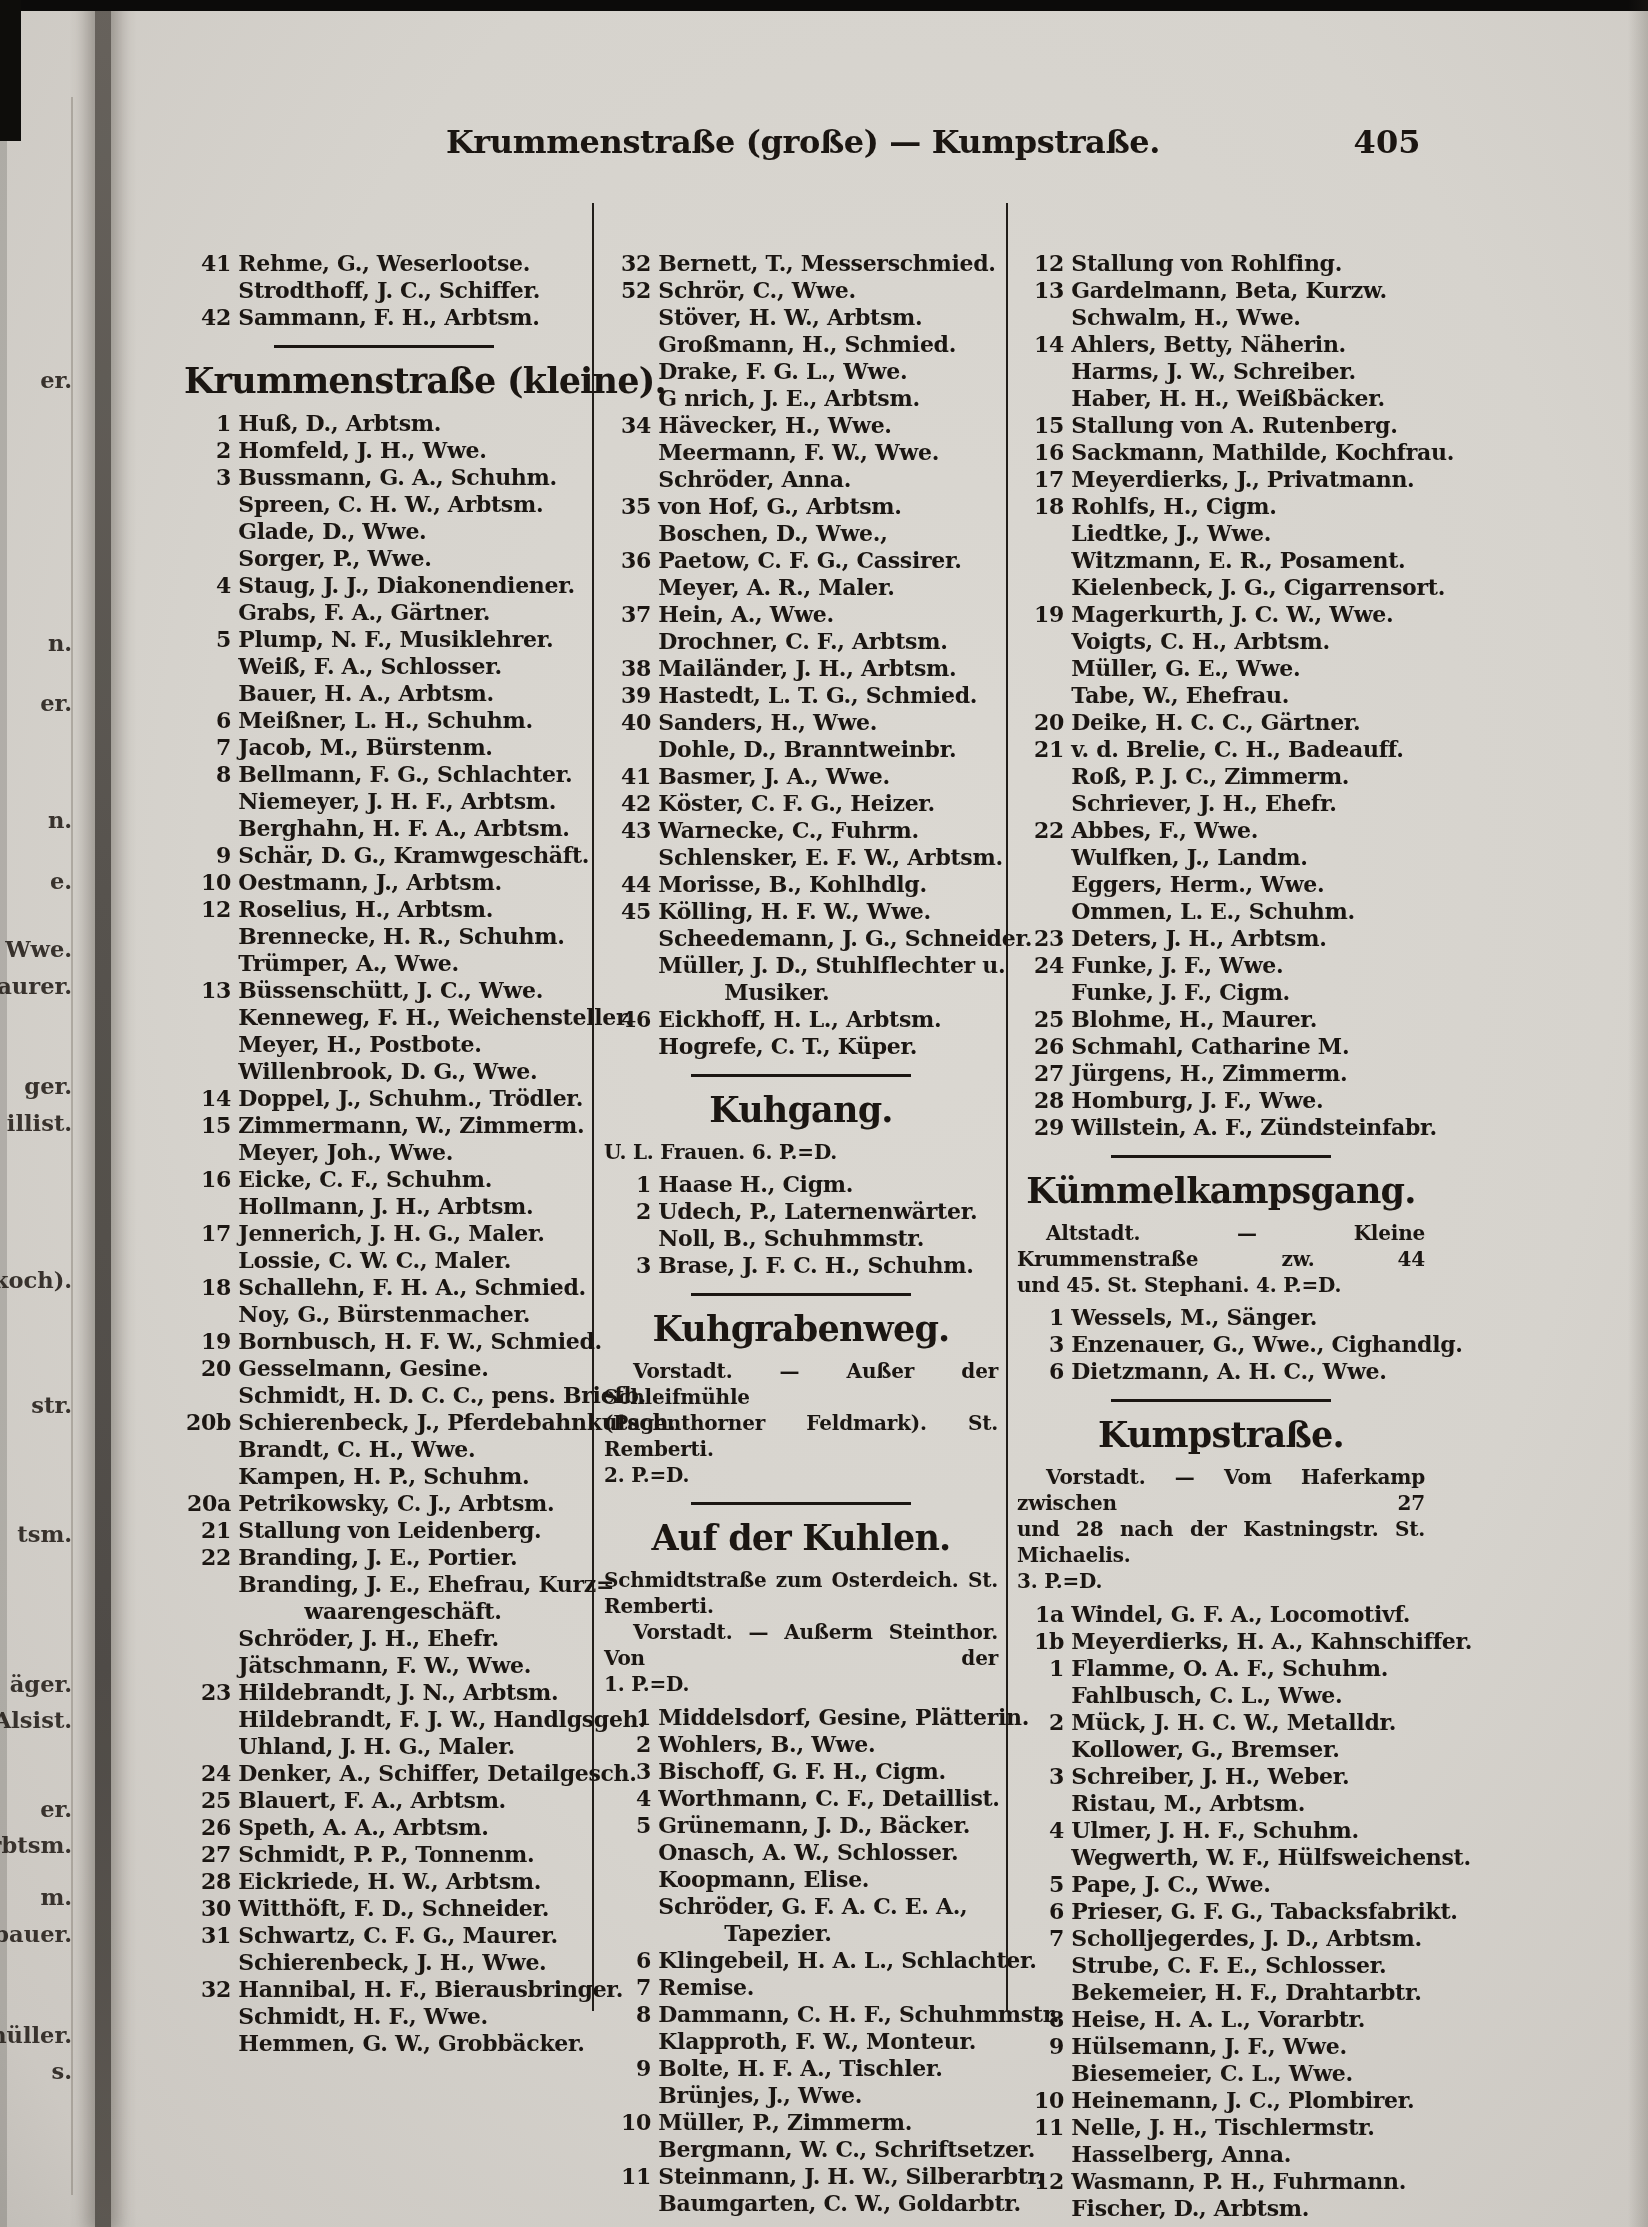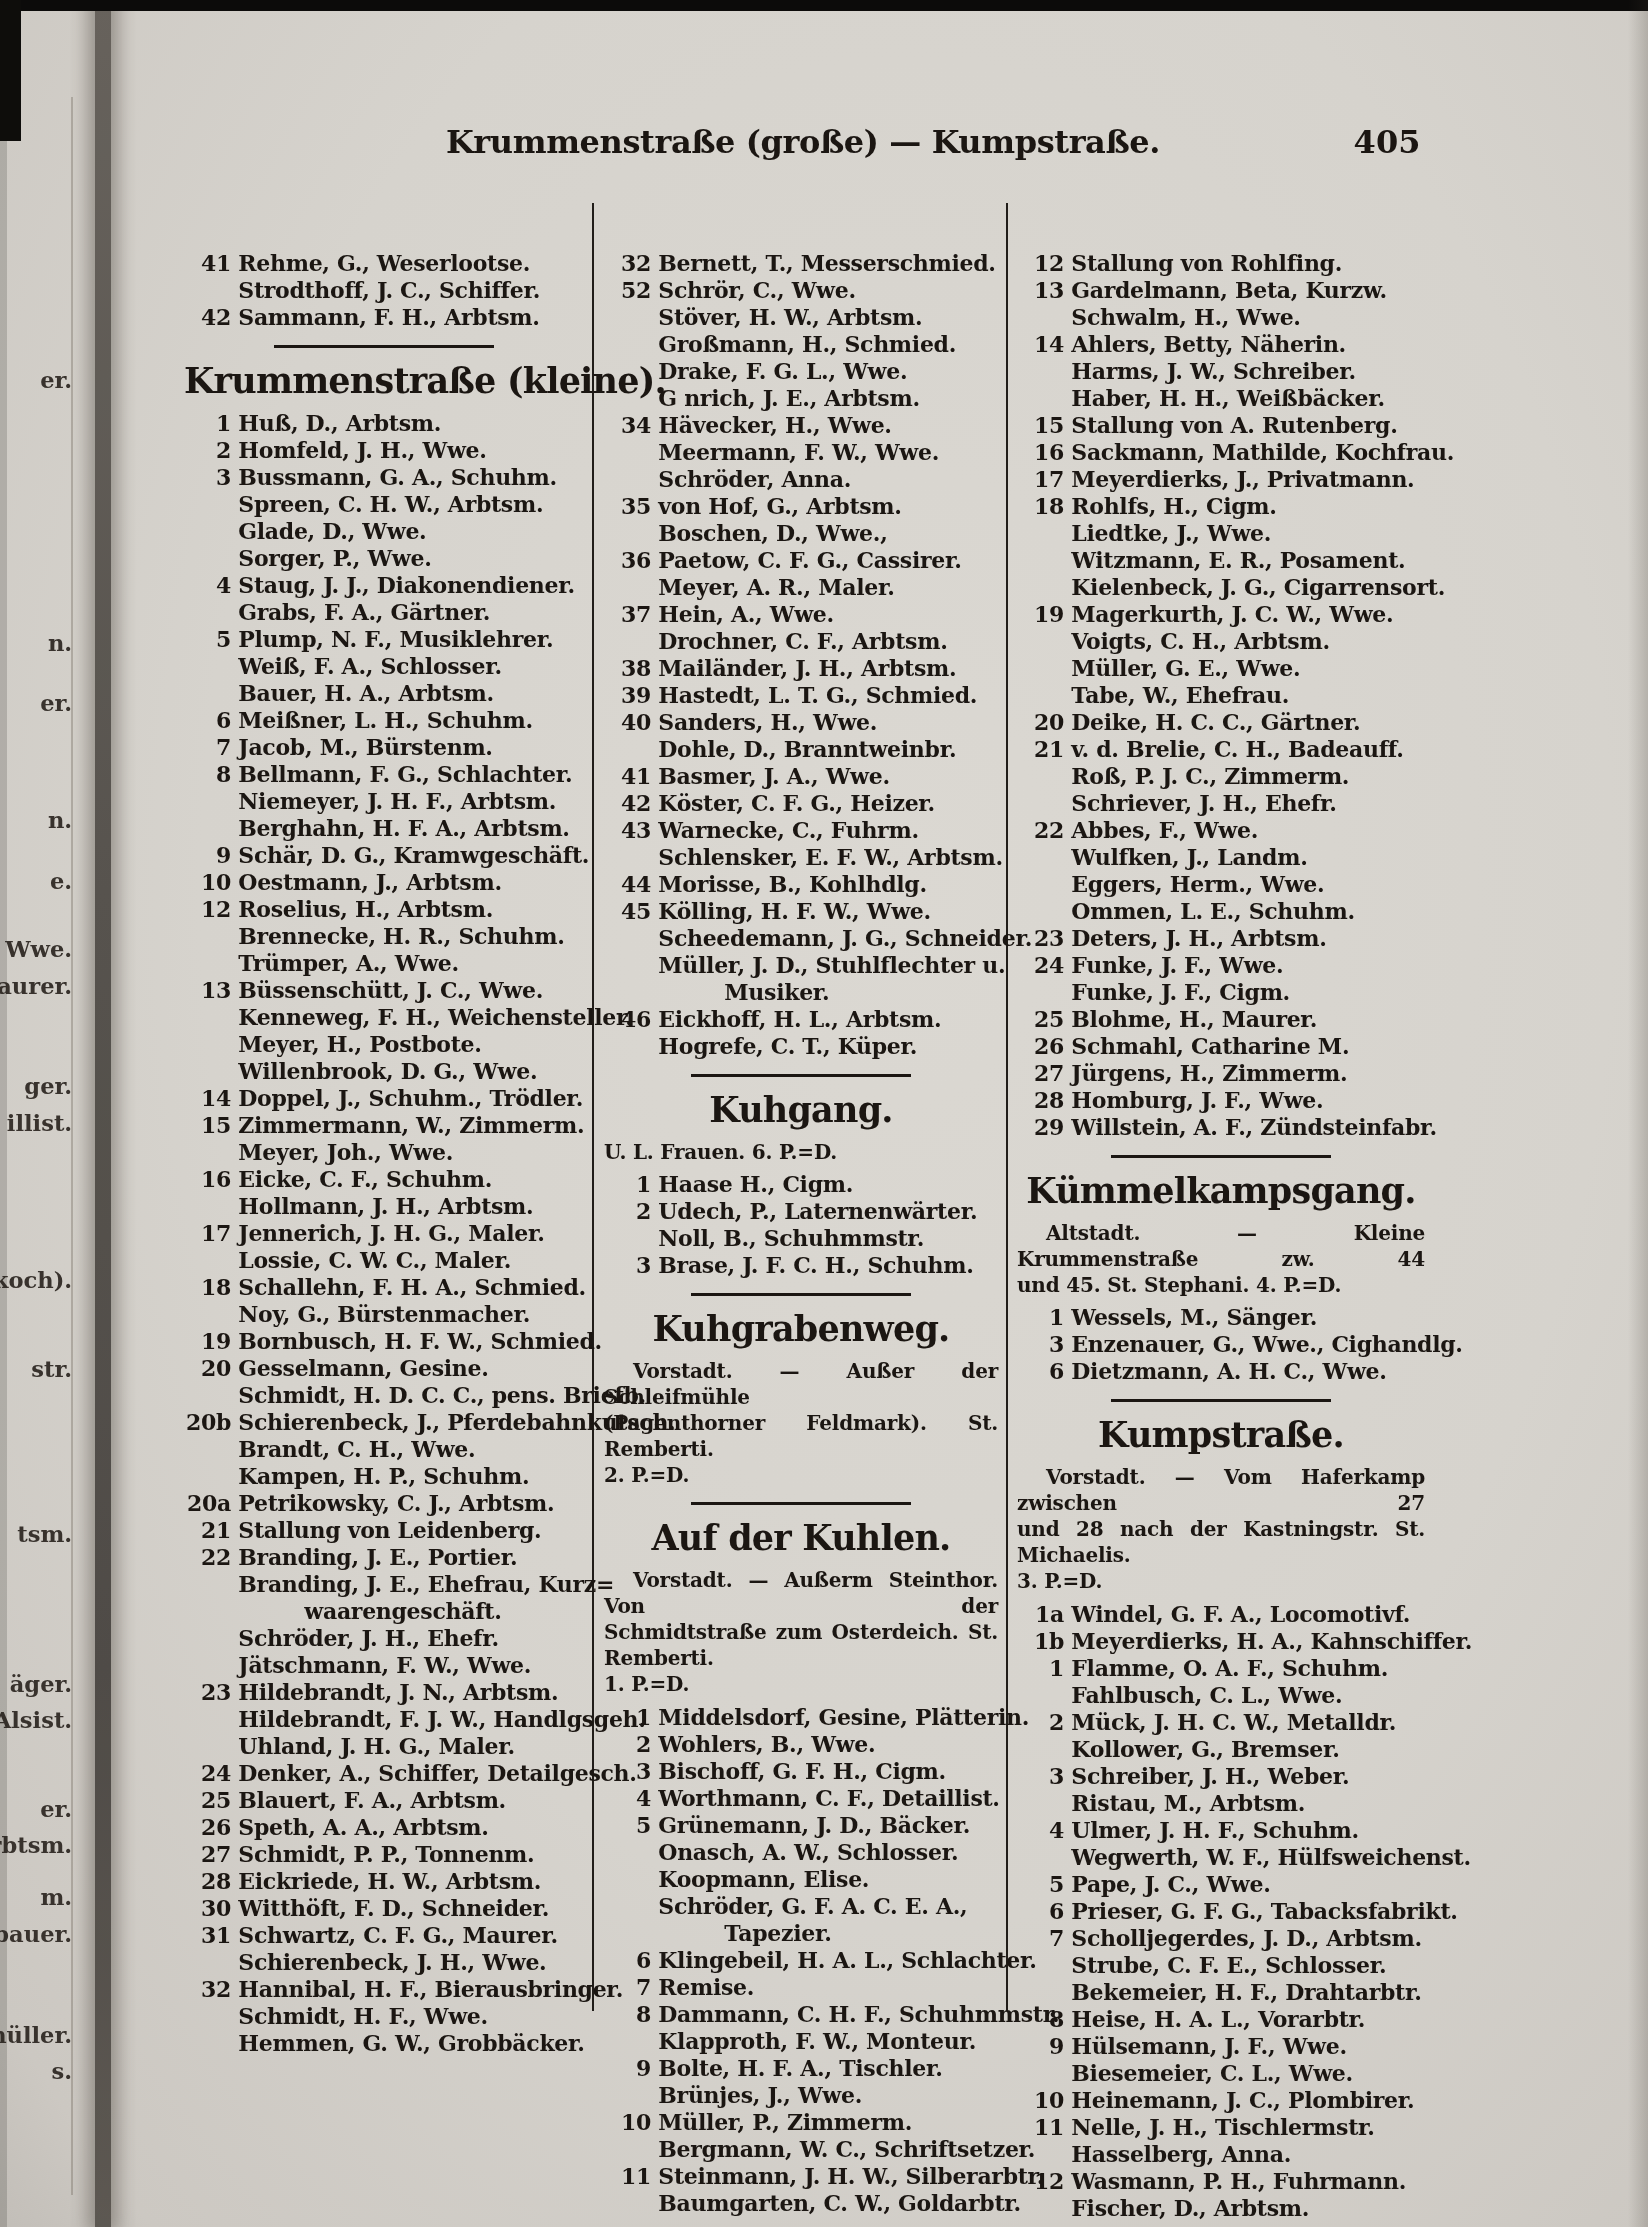--- a/index.html
+++ b/index.html
@@ -74,21 +74,21 @@
       <div class="frag" style="top: 367px;">er.</div>
       <div class="frag" style="top: 630px;">n.</div>
       <div class="frag" style="top: 690px;">er.</div>
       <div class="frag" style="top: 807px;">n.</div>
       <div class="frag" style="top: 868px;">e.</div>
       <div class="frag" style="top: 936px;">Wwe.</div>
       <div class="frag" style="top: 973px;">aurer.</div>
       <div class="frag" style="top: 1073px;">ger.</div>
       <div class="frag" style="top: 1110px;">illist.</div>
       <div class="frag" style="top: 1267px;">skoch).</div>
-      <div class="frag" style="top: 1356px; text-align: right;">str.</div>
+      <div class="frag" style="top: 1392px; text-align: right;">str.</div>
       <div class="frag" style="top: 1521px;">tsm.</div>
       <div class="frag" style="top: 1671px;">äger.</div>
       <div class="frag" style="top: 1707px;">Alsist.</div>
       <div class="frag" style="top: 1796px;">er.</div>
       <div class="frag" style="top: 1832px;">rbtsm.</div>
       <div class="frag" style="top: 1884px;">m.</div>
       <div class="frag" style="top: 1921px;">bauer.</div>
       <div class="frag" style="top: 2022px;">müller.</div>
       <div class="frag" style="top: 2058px;">s.</div>
     </div>
@@ -506,22 +506,22 @@
       <div class="hrule"></div>
       <div class="sect">Kuhgrabenweg.</div>
       <div class="desc">
         <div class="dline first">Vorstadt. — Außer der Schleifmühle</div>
         <div class="dline">(Pagenthorner Feldmark).  St. Remberti.</div>
         <div class="dline last">2. P.=D.</div>
       </div>
       <div class="hrule"></div>
       <div class="sect">Auf der Kuhlen.</div>
       <div class="desc">
+        <div class="dline">Schmidtstraße zum Osterdeich.  St. Remberti.</div>
         <div class="dline first">Vorstadt. — Außerm Steinthor. Von der</div>
-        <div class="dline">Schmidtstraße zum Osterdeich.  St. Remberti.</div>
         <div class="dline last">1. P.=D.</div>
       </div>
       <div class="row">
         <span class="n">1</span>
         <span class="t">Middelsdorf, Gesine, Plätterin.</span>
       </div>
       <div class="row">
         <span class="n">2</span>
         <span class="t">Wohlers, B., Wwe.</span>
       </div>

